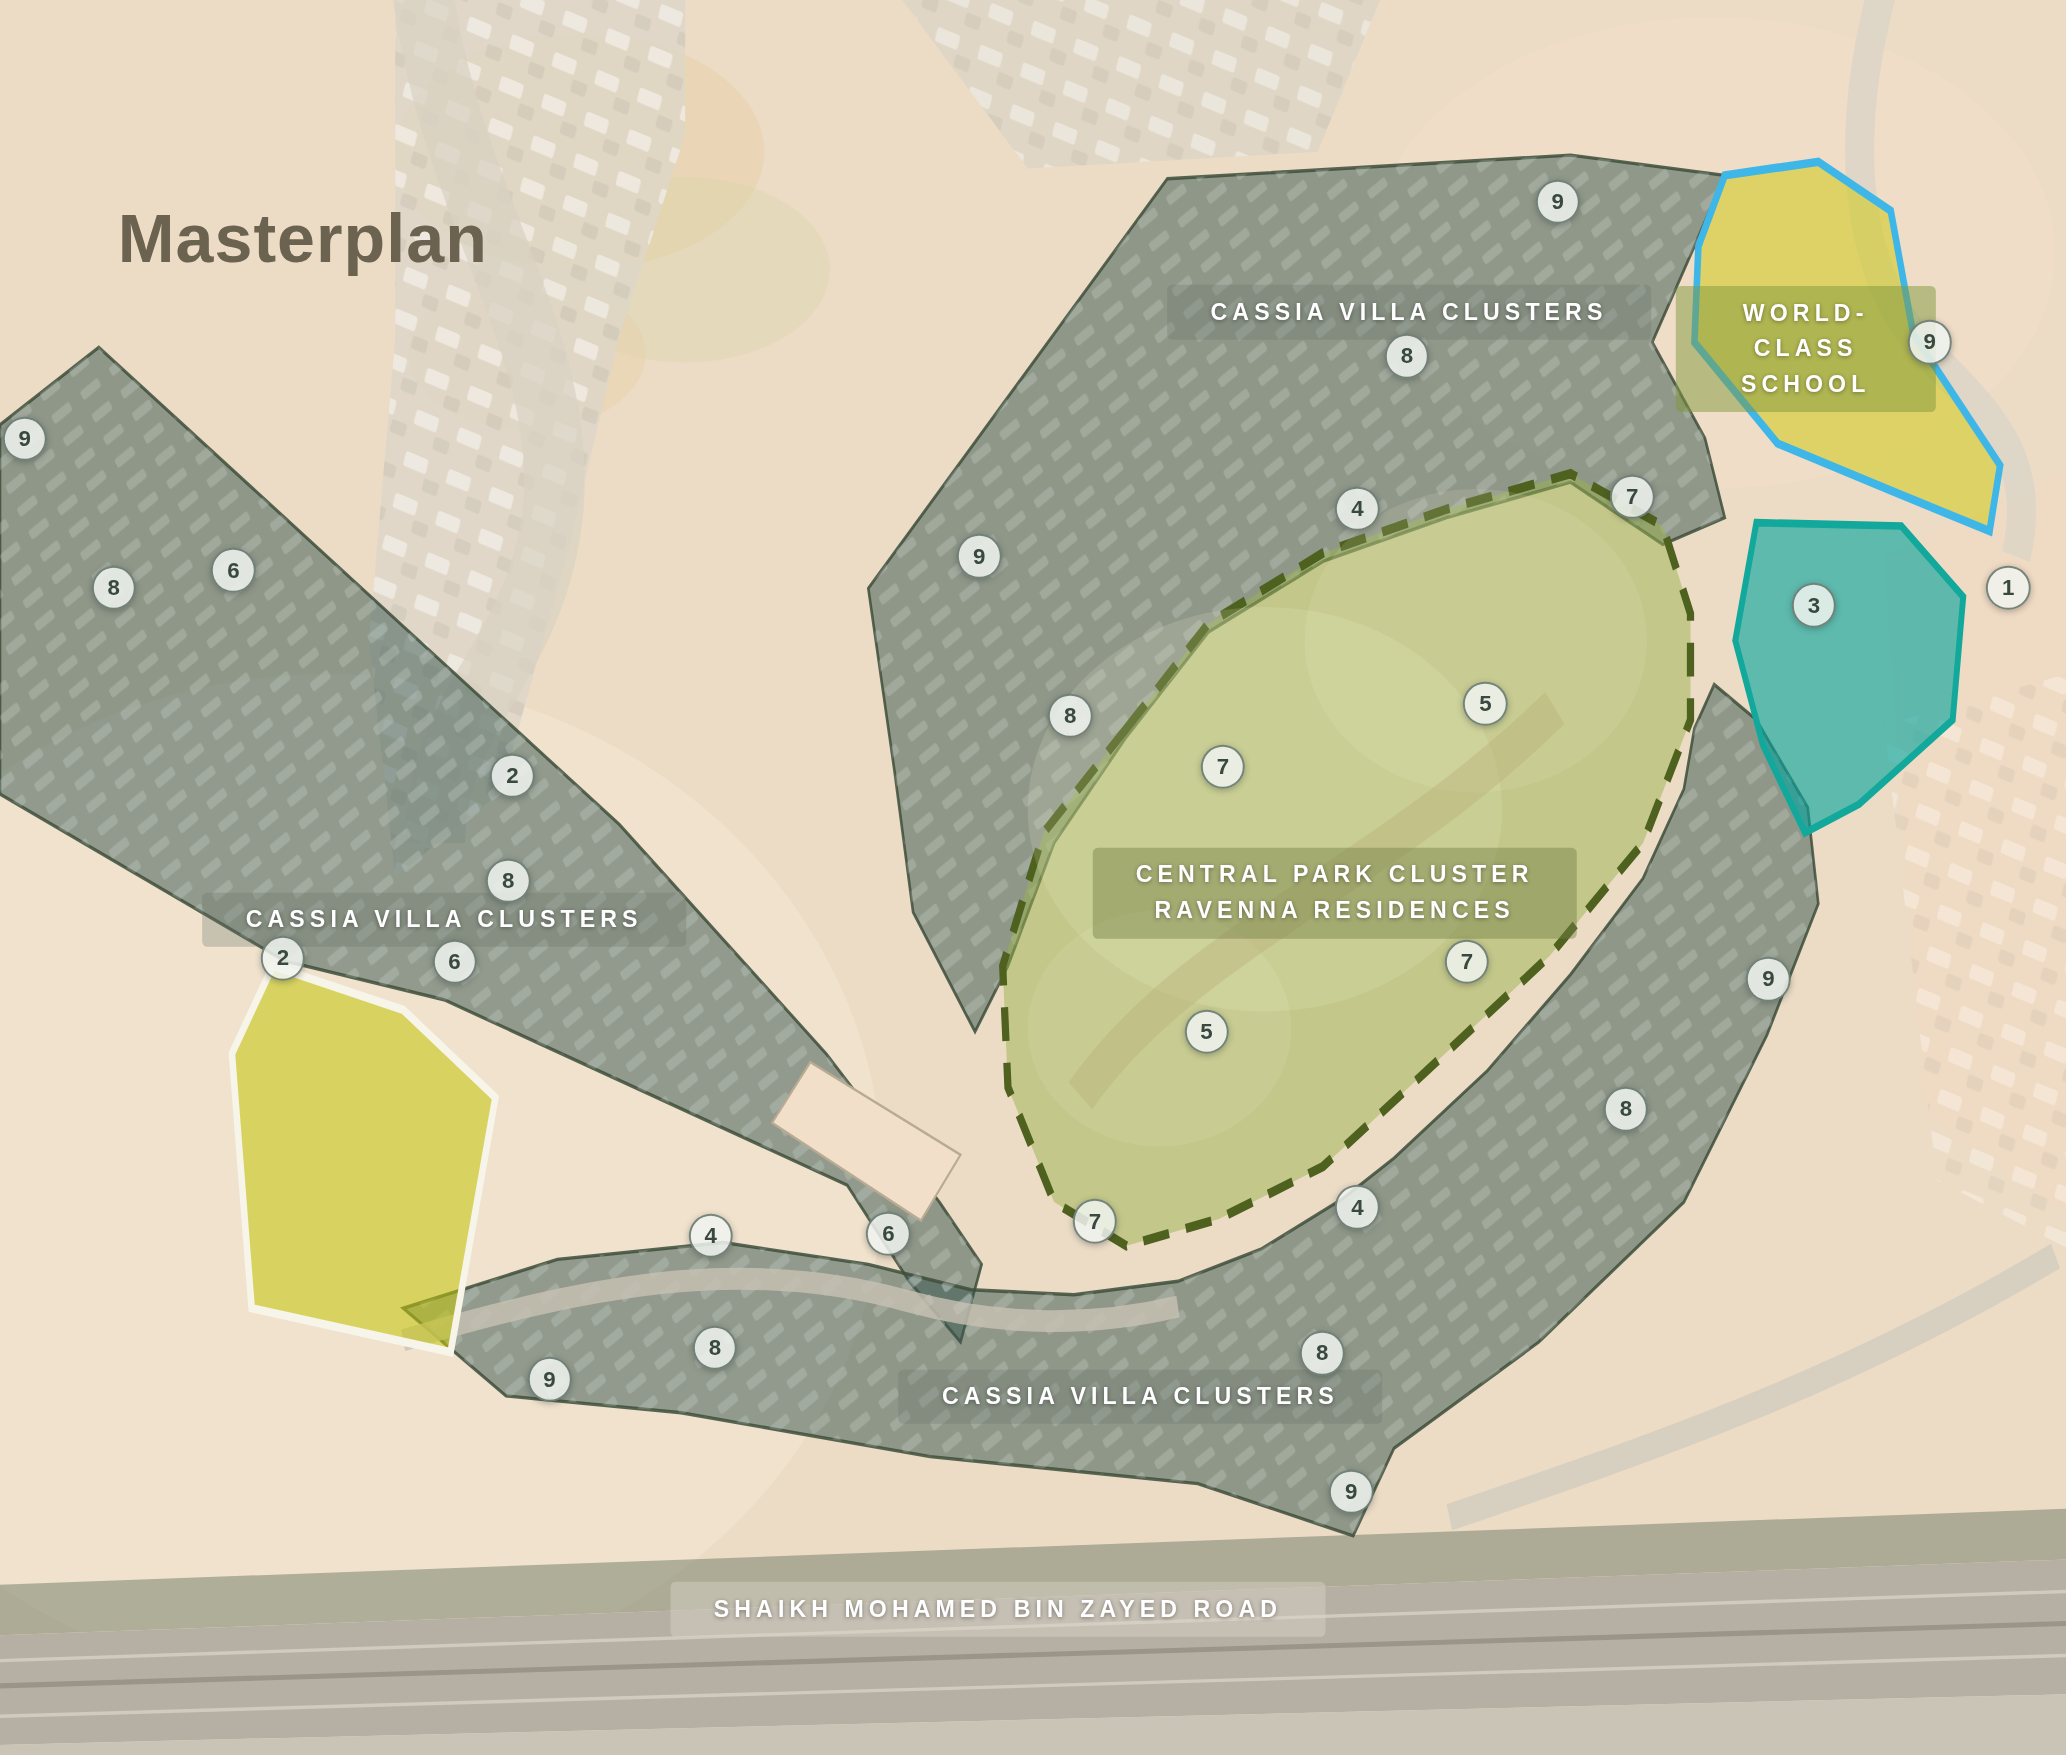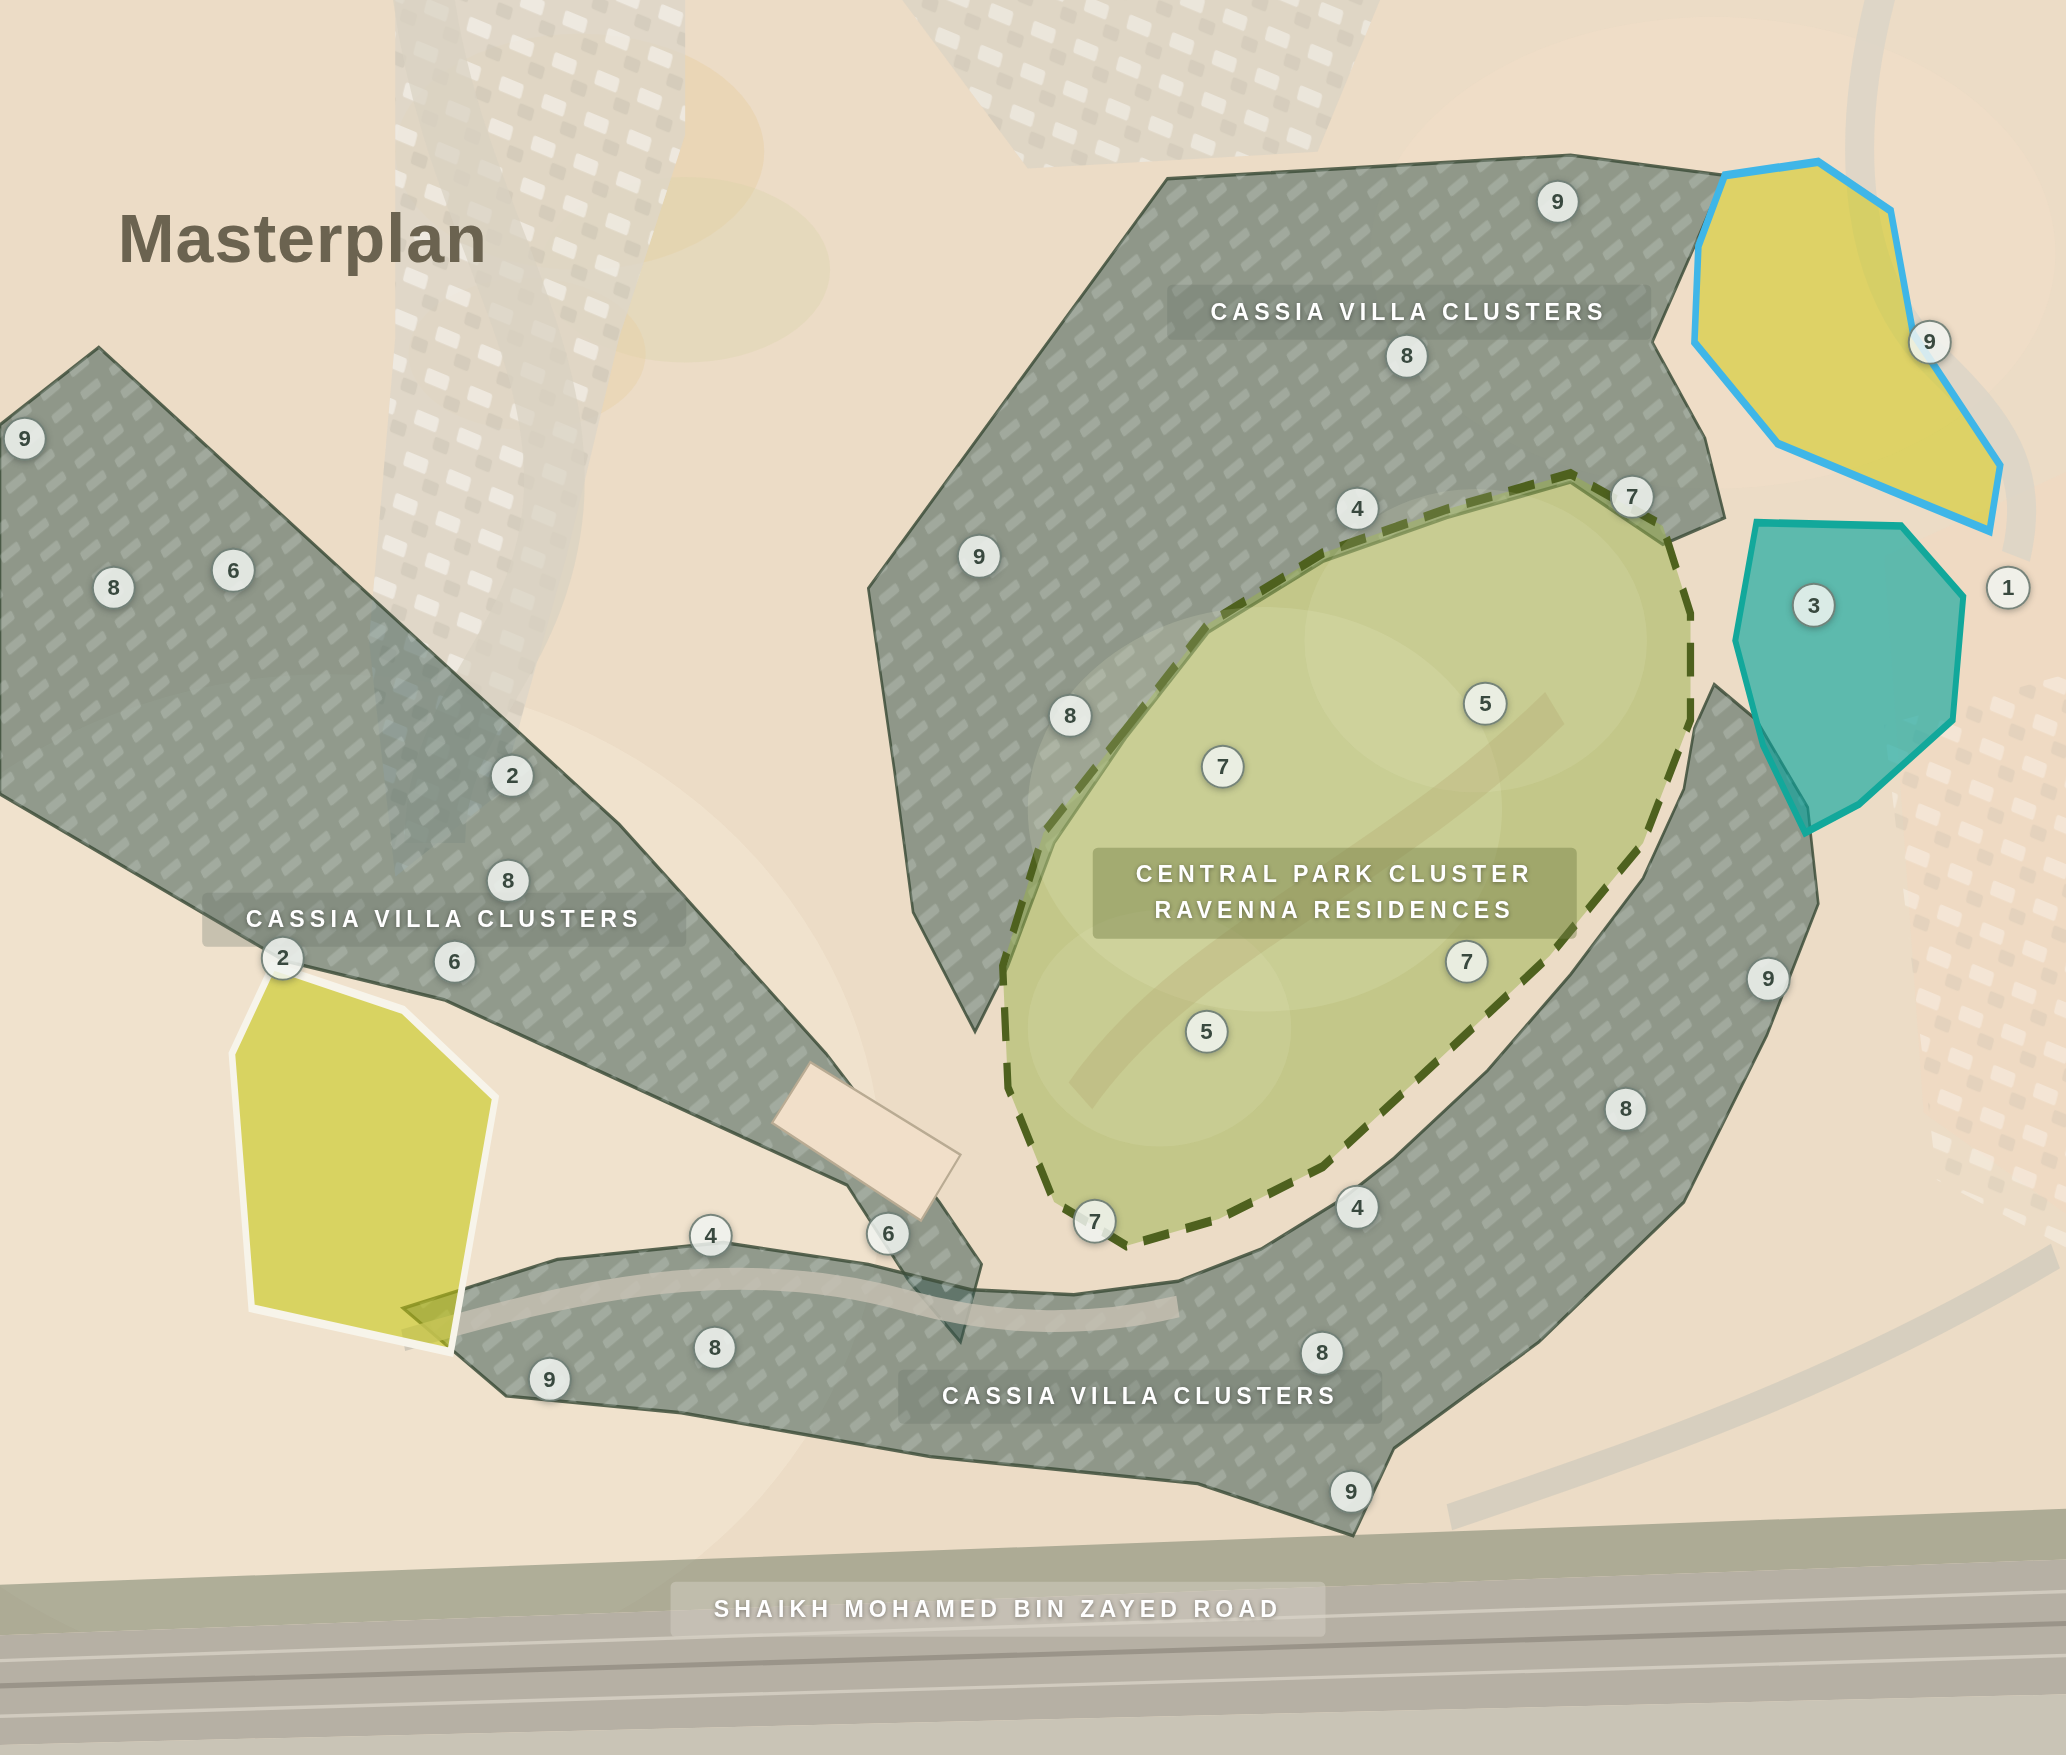--- a/index.html
+++ b/index.html
@@ -107,20 +107,22 @@
     <polygon class="r-pent" points="207,573 306,599 376,651 342,802 191,776 176,625"></polygon>
   </svg>
 
   <div class="title">Masterplan</div>
 
   <div class="label band-gray" style="left:68.2%;top:17.8%;">CASSIA VILLA CLUSTERS</div>
   <div class="label band-gray" style="left:21.5%;top:52.4%;">CASSIA VILLA CLUSTERS</div>
   <div class="label band-gray" style="left:55.2%;top:79.6%;">CASSIA VILLA CLUSTERS</div>
   <div class="label band-olive" style="left:64.6%;top:48.9%;margin-top:35px;">CENTRAL PARK CLUSTER
 RAVENNA RESIDENCES</div>
+  <div class="label band-green" style="left:87.4%;top:19.9%;">WORLD-CLASS
+SCHOOL</div>
   <div class="label band-road" style="left:48.3%;top:91.7%;">SHAIKH MOHAMED BIN ZAYED ROAD</div>
 
   <div style="position:absolute;inset:0;">
       <div class="marker" style="left: 75.4%; top: 11.5%;">9</div>
       <div class="marker" style="left: 68.1%; top: 20.3%;">8</div>
       <div class="marker" style="left: 93.4%; top: 19.5%;">9</div>
       <div class="marker" style="left: 97.2%; top: 33.5%;">1</div>
       <div class="marker" style="left: 87.8%; top: 34.5%;">3</div>
       <div class="marker" style="left: 65.7%; top: 29%;">4</div>
       <div class="marker" style="left: 79%; top: 28.3%;">7</div>

